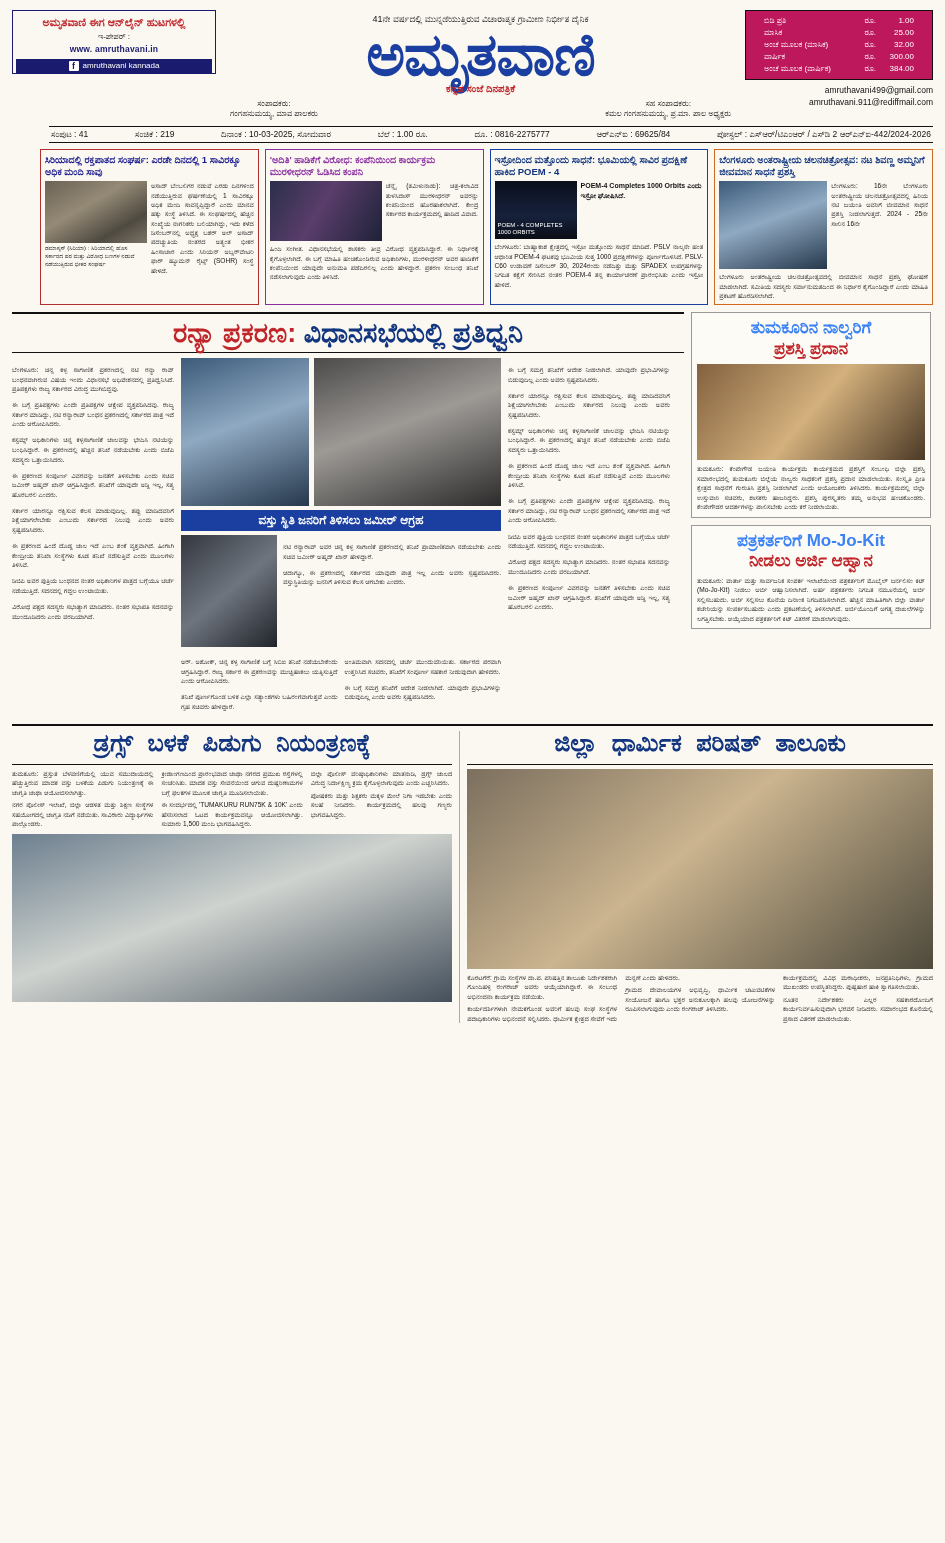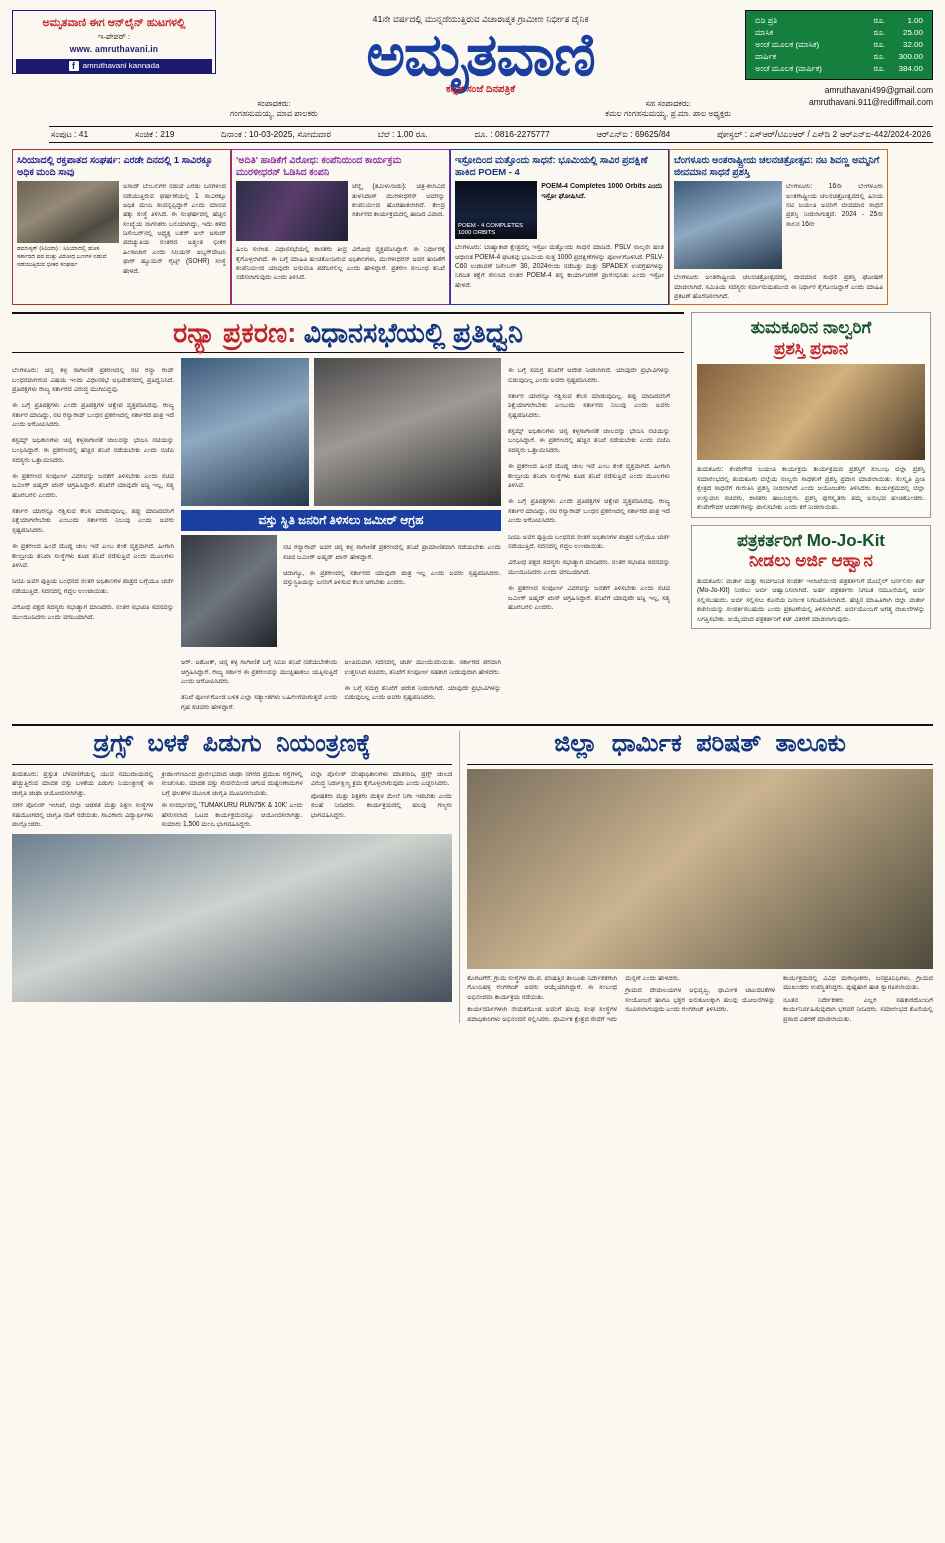--- a/index.html
+++ b/index.html
@@ -34,37 +34,37 @@
   .mh-tagline { font-size:9px; color:#111; margin-top:4px; }
   .mh-title {
     font-size:59px; line-height:0.98; color:#1a3fa0; font-weight:bold;
     letter-spacing:-1px; margin:2px 0 0;
     font-family: "Liberation Sans", sans-serif;
   }
   .mh-sub { font-size:10px; color:#c0252a; font-weight:bold; margin-top:-2px;}
   .mh-eds { display:flex; justify-content:space-between; font-size:8px; margin-top:4px; padding:0 8px;}
   .mh-eds div { text-align:center; line-height:1.3; }
   .mh-right { width:188px; }
-  .rate-box { border:1px solid #111; background:#15803d; padding:4px 9px; }
+  .rate-box { border:1px solid #111; background:#be185d; padding:4px 18px; }
   .rate-row { display:flex; font-size:8px; color:#fff; line-height:1.5; }
   .rate-row .rl { flex:1; }
   .rate-row .rm { width:28px; text-align:right; }
   .rate-row .rv { width:38px; text-align:right; }
   .mail-box { margin-top:4px; font-size:8.5px; text-align:right; line-height:1.45; }
 
   
   .strip {
     border-top:1.5px solid #111; border-bottom:1.5px solid #111;
     margin-top:6px; padding:2px 2px; font-size:8.5px;
     display:flex; justify-content:space-between; align-items:center;margin-left:37px;
   }
   .strip span { white-space:nowrap; }
 
   
-  .teasers { display:flex; gap:0; margin-top:6px; }
+  .teasers { display:flex; gap:6px; margin-top:6px;margin-left:28px; }
   .tz { width:219px; border:1px solid #b03030; padding:4px; }
   .tz:nth-child(2) { border-color:#8a2fa0; }
   .tz:nth-child(3) { border-color:#1a3fa0; }
   .tz:nth-child(4) { border-color:#d06a1e; }
   .tz-h { font-size:9.5px; font-weight:bold; color:#1a1a8e; line-height:1.3; }
   .tz:nth-child(2) .tz-h { color:#8a2fa0; }
   .tz:nth-child(3) .tz-h { color:#12357f; }
   .tz:nth-child(4) .tz-h { color:#12357f; }
   .tz-body { display:flex; gap:4px; margin-top:3px; }
   .tz-txt { font-size:6.6px; line-height:1.42; text-align:justify; flex:1; }
@@ -96,21 +96,21 @@
 
   .two-pic { display:flex; gap:5px; }
   .subcard-h {
     background:#1a3fa0; color:#fff; font-size:12px; font-weight:bold;
     text-align:center; padding:3px 2px; line-height:1.25;
   }
 
   
   .rbox { border:1px solid #999; padding:5px; margin-bottom:7px; background:#fdfbf6; }
   .rbox-h {
-    font-size:17px; font-weight:bold; color:#14532d; text-align:center; line-height:1.2;
+    font-size:17px; font-weight:bold; color:#3b82f6; text-align:center; line-height:1.2;
   }
   .rbox-txt { font-size:6.6px; line-height:1.45; text-align:justify; margin-top:4px; }
 
   
   .bottom { display:flex; gap:7px; margin-top:6px; border-top:2px solid #111; padding-top:5px; }
   .bl { width:447px; }
   .br { width:481px; }
   .bhead { font-size:24px; font-weight:bold; color:#12357f; line-height:1.2; text-align:center;font-family:Liberation Mono, monospace; }
   .bhead .accent { color:#c0252a; }
   .b-body { column-count:3; column-gap:8px; font-size:6.6px; line-height:1.45; text-align:justify; margin-top:4px; }

